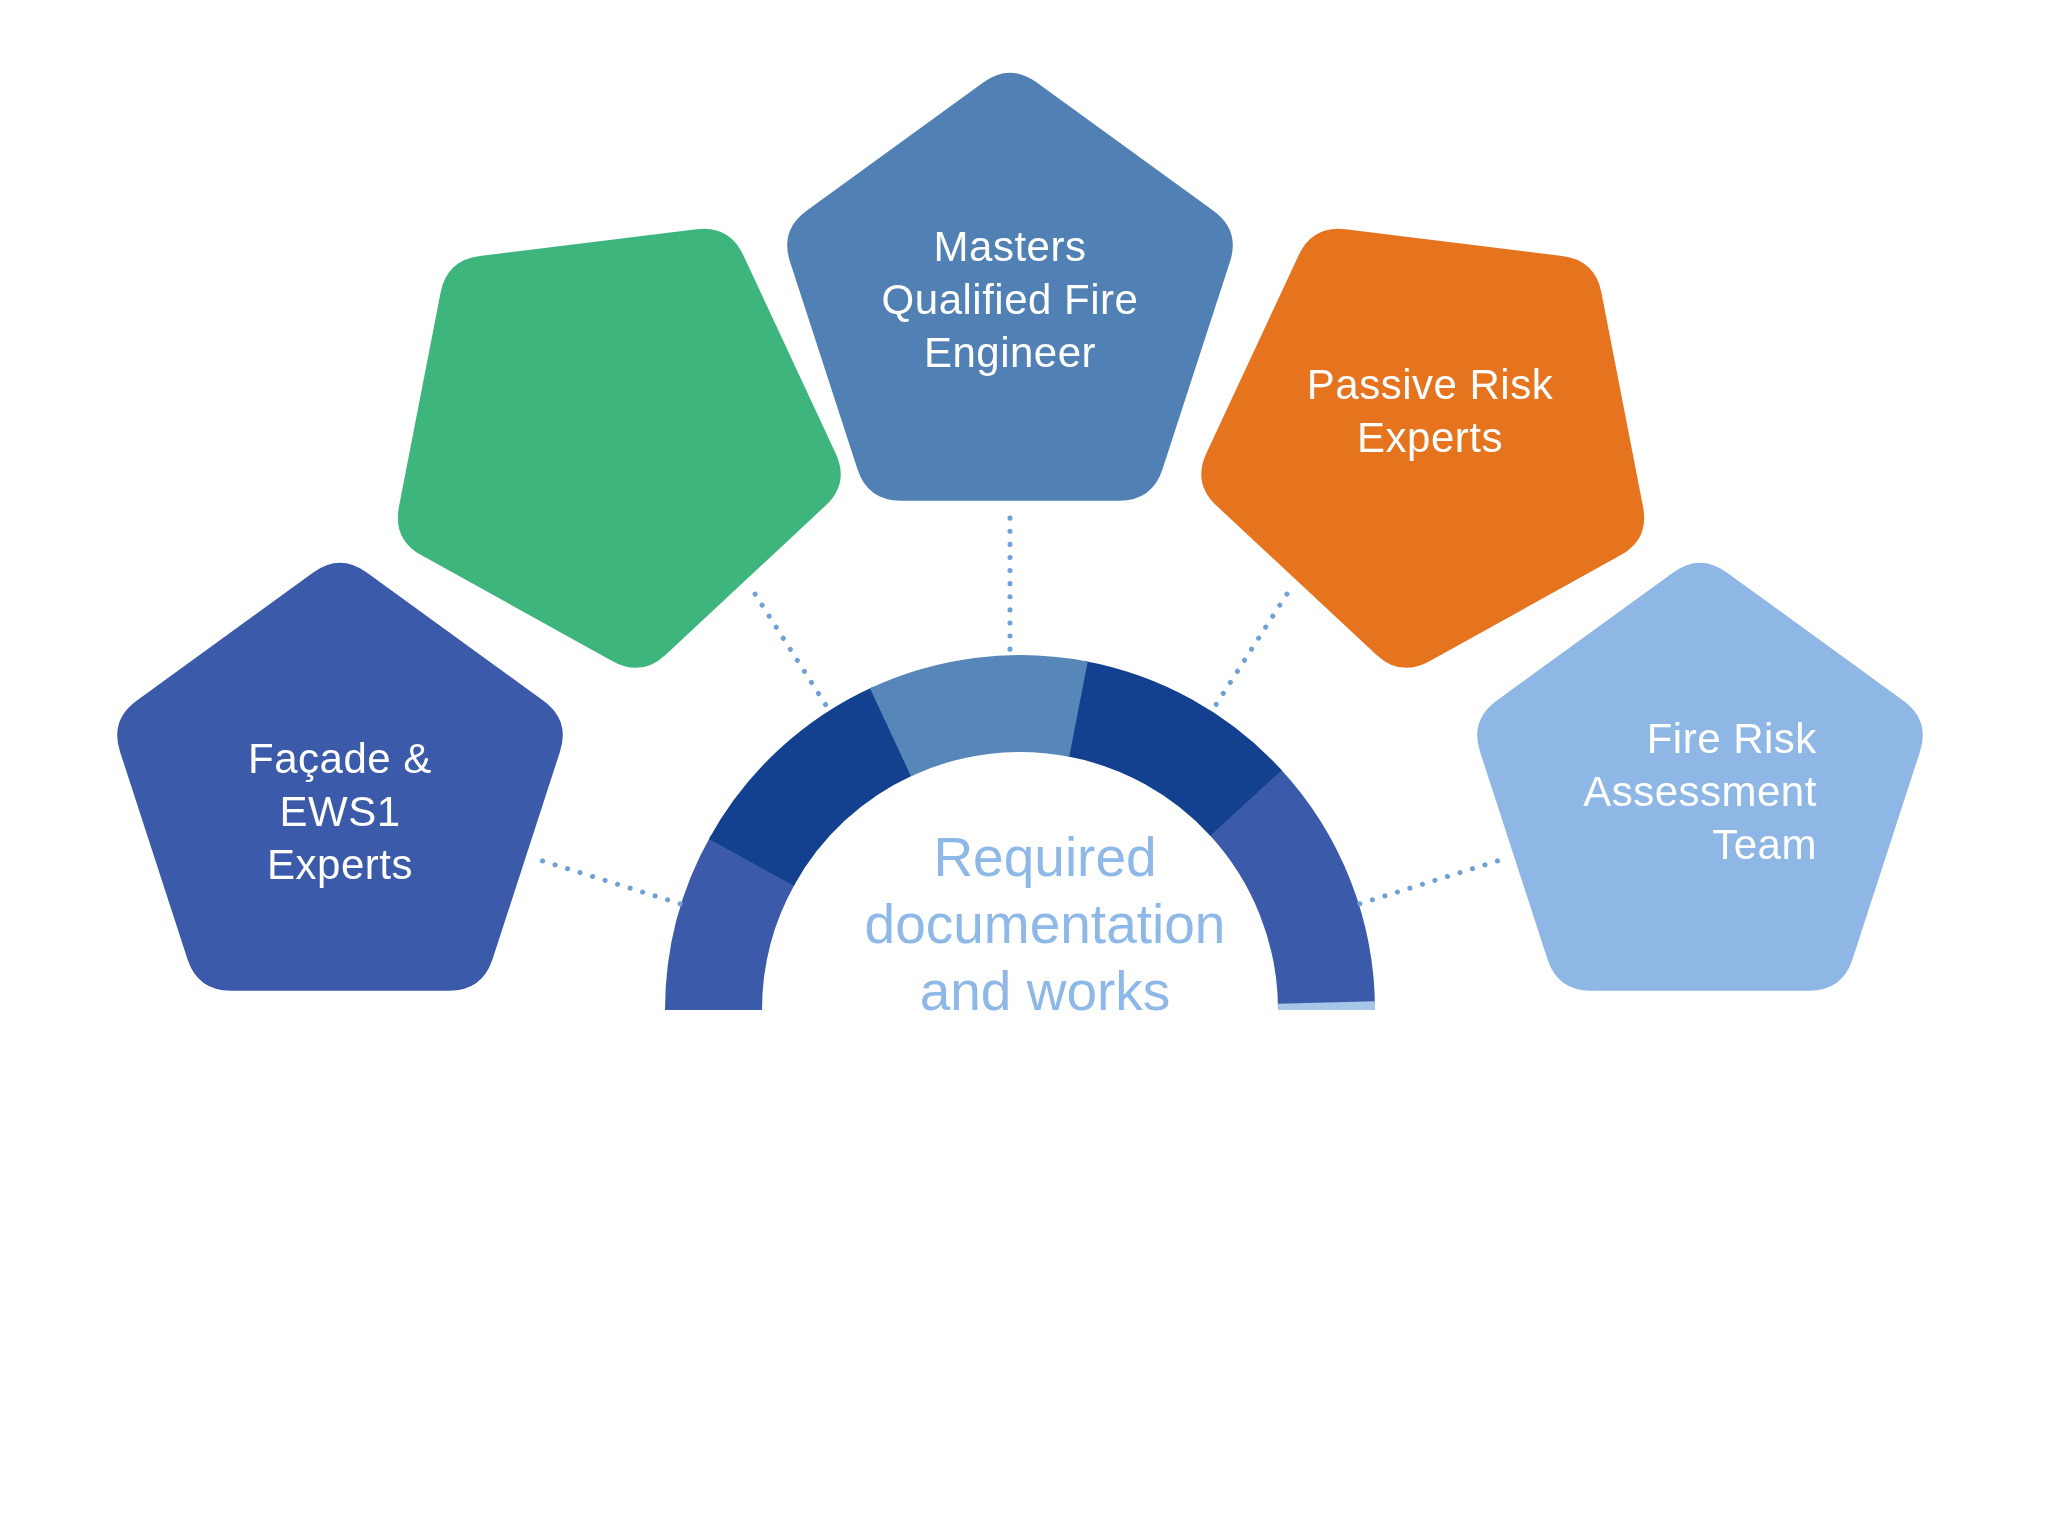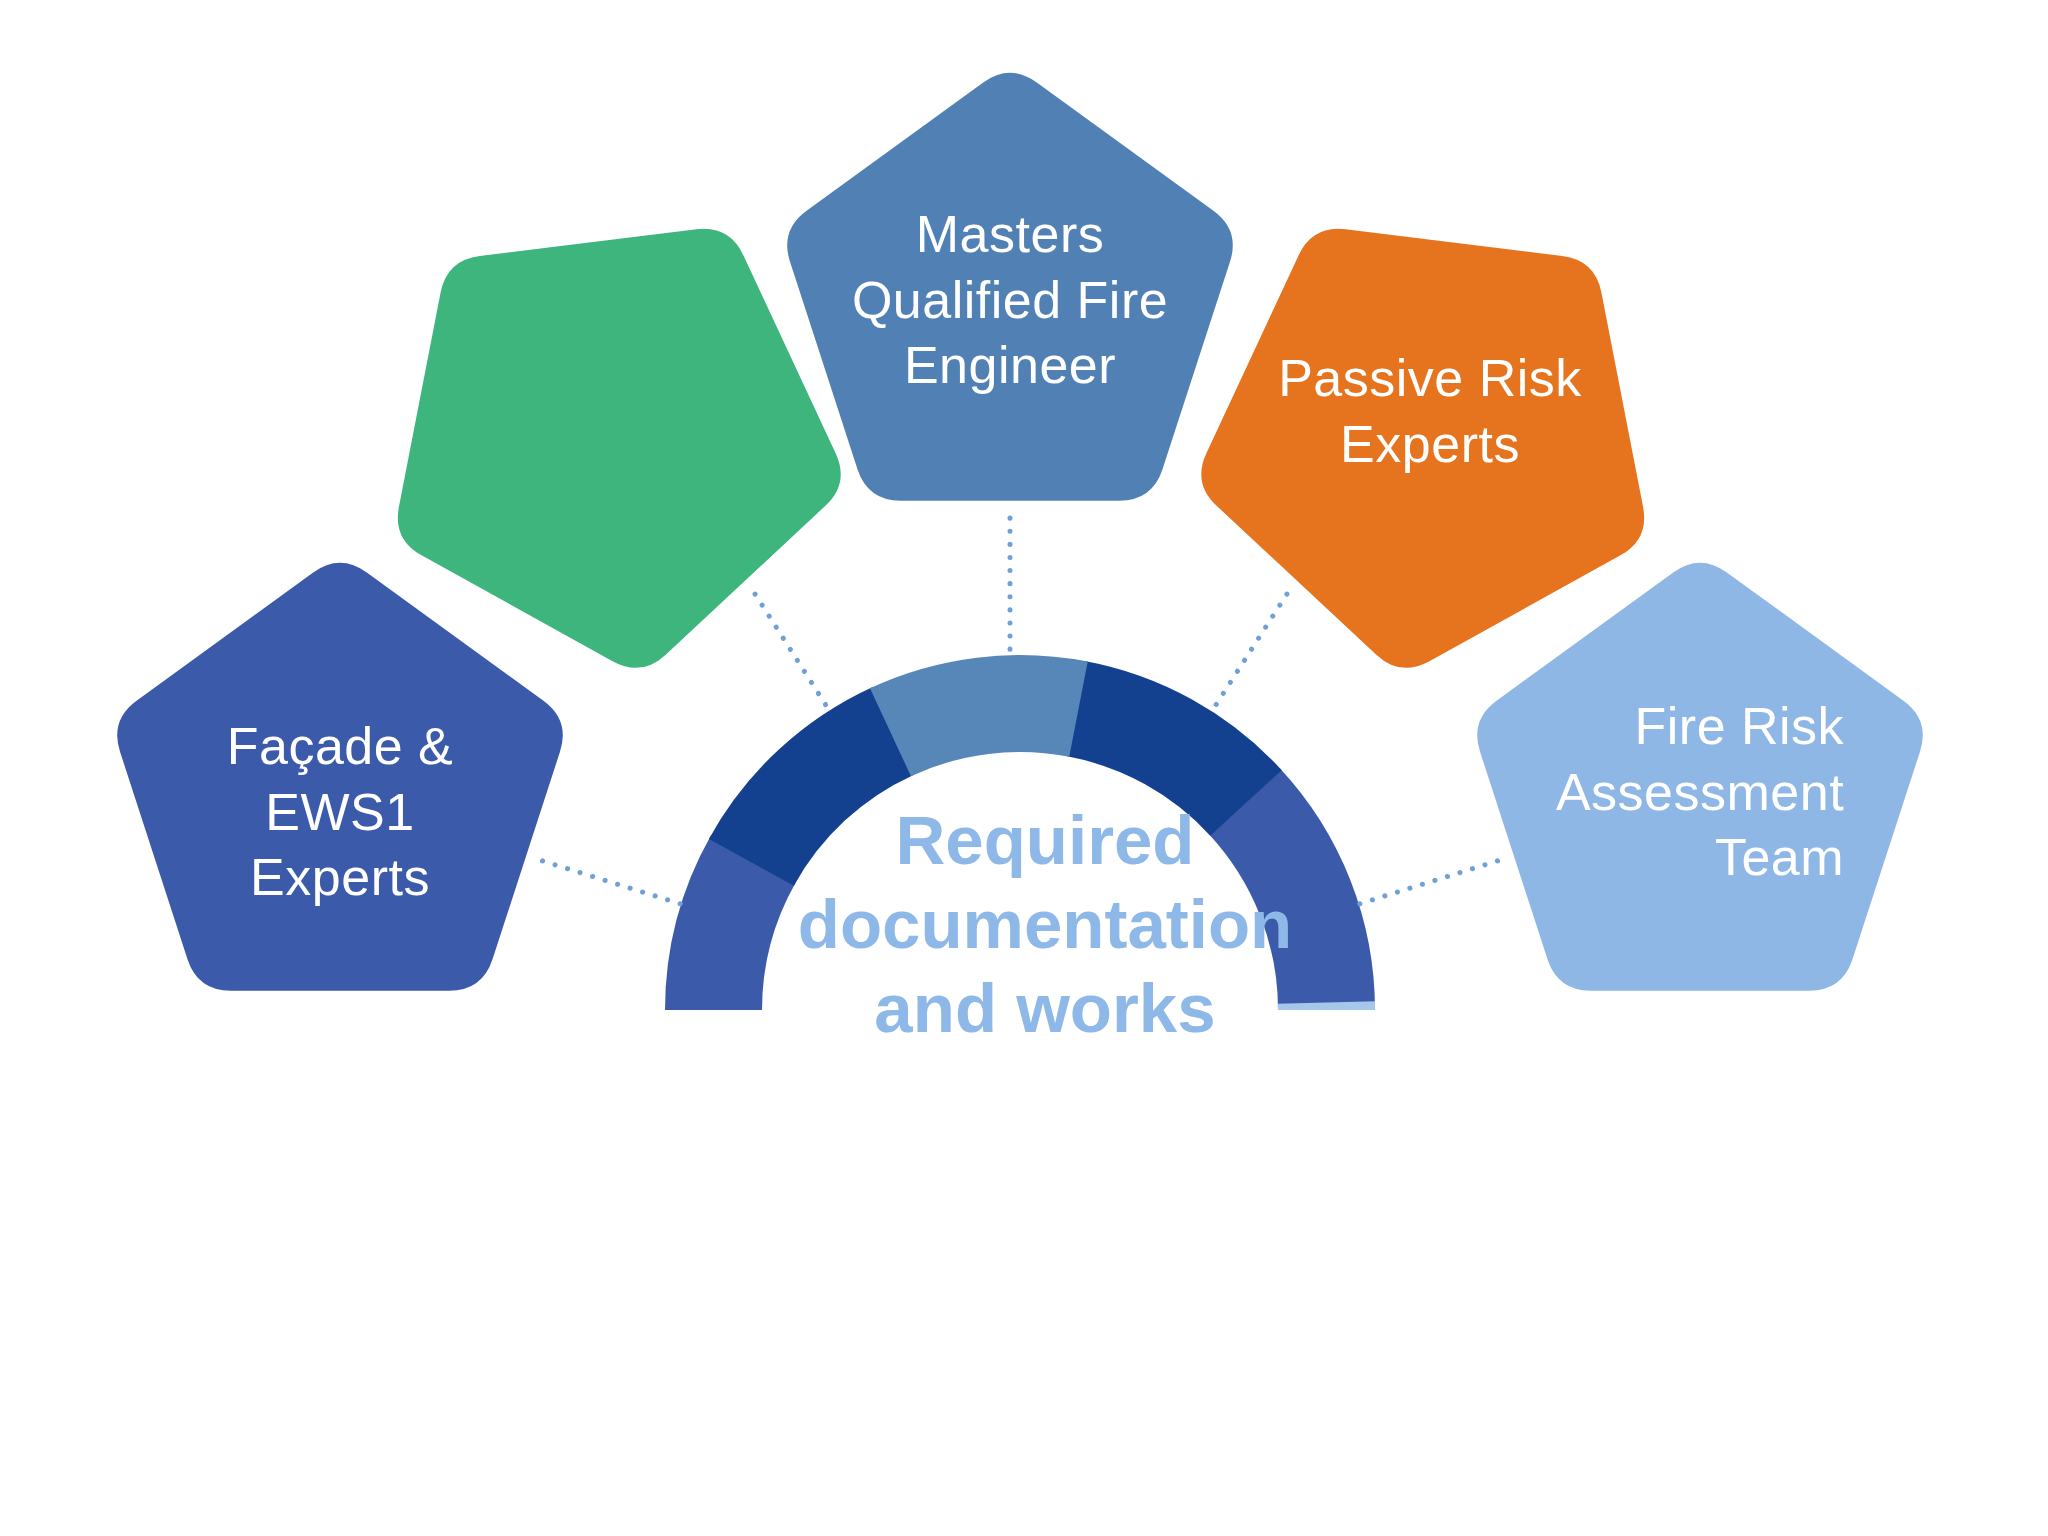--- a/index.html
+++ b/index.html
@@ -11,32 +11,32 @@
     background: var(--bg, #ffffff);
     font-family: "Liberation Sans", sans-serif;
   }
   #diagram-svg { position: absolute; inset: 0; }
   .node-label {
     position: absolute;
     transform: translate(-50%, -50%);
     text-align: center;
     white-space: pre-line;
     color: var(--label-text, #ffffff);
-    font-size: 52px;
+    font-size: 42px;
     line-height: 1.26;
     letter-spacing: 0.5px;
   }
   .hub-label {
     position: absolute;
     transform: translate(-50%, -50%);
     text-align: center;
     white-space: pre-line;
     color: var(--center-text, #8EB8E7);
-    font-size: 69px;
-    font-weight: 700;
+    font-size: 55px;
+    font-weight: 400;
     line-height: 1.22;
   }
 </style>
 </head>
 <body>
 
 <div class="stage" style="--bg: #FFFFFF; --label-text: #FFFFFF; --center-text: #8EB8E7;">
 
   <svg id="diagram-svg" width="2048" height="1536" viewBox="0 0 2048 1536" xmlns="http://www.w3.org/2000/svg">
       <path d="M 665 1010 A 355 355 0 0 1 711.0237279413357 835.1896361632691 L 795.4482304475059 882.9547214933054 A 258 258 0 0 0 762 1010 Z" fill="#3B5BAA"></path>

